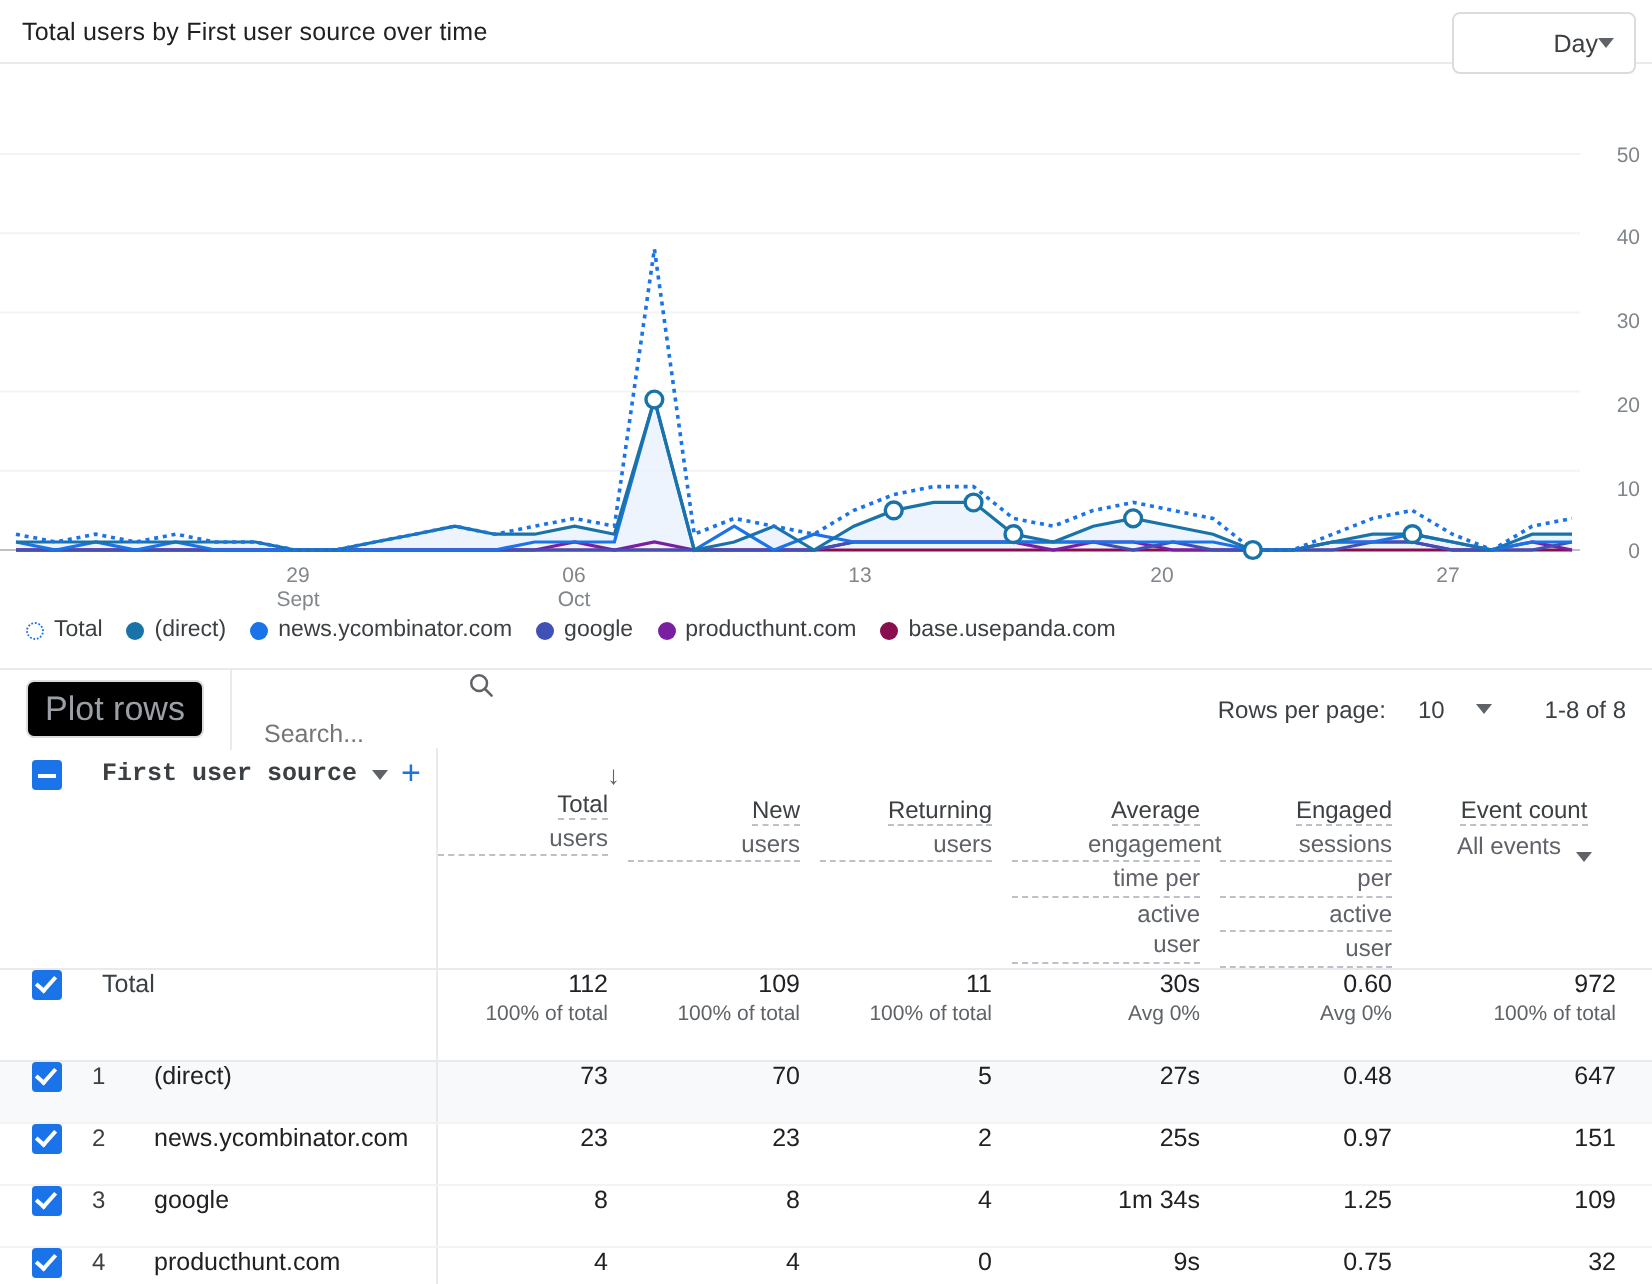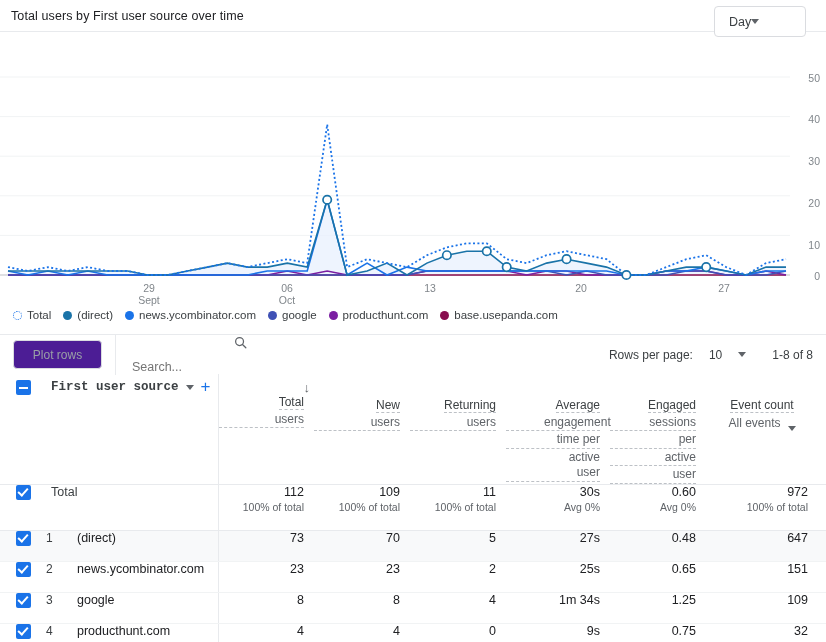--- a/index.html
+++ b/index.html
@@ -18,24 +18,24 @@
     height: 32px; display:flex; align-items:center;
     justify-content:space-between;
     padding: 0 14px 0 11px;
     border-bottom: 1px solid #e8eaed;
     position:relative;
   }
   .hdr-title { font-size: 12.5px; color:#202124; letter-spacing:.1px; }
   .gran {
     width: 92px; height: 31px;
     border:1px solid #dadce0; border-radius:4px;
-    display:flex; align-items:center; justify-content:flex-start;
+    display:flex; align-items:center; justify-content:flex-end;
     padding: 0 10px 0 14px;
     font-size:12.5px; color:#3c4043; background:#fff;
-    position:absolute; right:20px; top:6px;
+    position:absolute; right:8px; top:6px;
   }
   .caret { width:0;height:0;border-left:4px solid transparent;border-right:4px solid transparent;border-top:5px solid #5f6368; }
 
   
   .chart-wrap { position:relative; width:826px; height:272px; }
   .chart-svg { position:absolute; left:0; top:0; }
   .ylab {
     position:absolute; right:6px; font-size:10.5px; color:#80868b;
     text-align:right; width:24px;
   }
@@ -58,21 +58,21 @@
   .toolbar {
     height:40px; margin-top:8px;
     border-top:1px solid #e8eaed;
     display:flex; align-items:center;
     position:relative;
   }
   .plot-btn {
     margin-left:13px; width:89px; height:29px;
     border:1px solid #dadce0; border-radius:4px;
     display:flex;align-items:center;justify-content:center;
-    font-size:12px; color:#9aa0a6; background:#4c1d95;
+    font-size:17px; color:#9aa0a6; background:#000000;
   }
   .srch-sep { width:1px; height:40px; background:#e8eaed; margin-left:13px; }
   .srch { display:flex; align-items:center; gap:9px; margin-left:14px;flex-direction:column; }
   .srch-input { font-size:12.5px; color:#80868b; border:none; outline:none; background:transparent; width:220px; }
   .rpp { position:absolute; right:13px; display:flex; align-items:center; gap:0; font-size:12px; color:#3c4043; }
   .rpp-label { color:#3c4043; }
   .rpp-val { margin-left:16px; }
   .rpp-caret { margin-left:16px; }
   .rpp-range { margin-left:26px; color:#3c4043; }
 
@@ -356,21 +356,21 @@
             <div class="cbwrap">
               <div class="cb"></div>
             </div>
           </td>
           <td class="cell-rank">2</td>
           <td class="cell-dim">news.ycombinator.com</td>
           <td class="cell-m vsep">23</td>
           <td class="cell-m">23</td>
           <td class="cell-m">2</td>
           <td class="cell-m">25s</td>
-          <td class="cell-m">0.65</td>
+          <td class="cell-m">0.97</td>
           <td class="cell-m">151</td>
           <td></td>
         </tr>
         <tr>
           <td>
             <div class="cbwrap">
               <div class="cb"></div>
             </div>
           </td>
           <td class="cell-rank">3</td>

